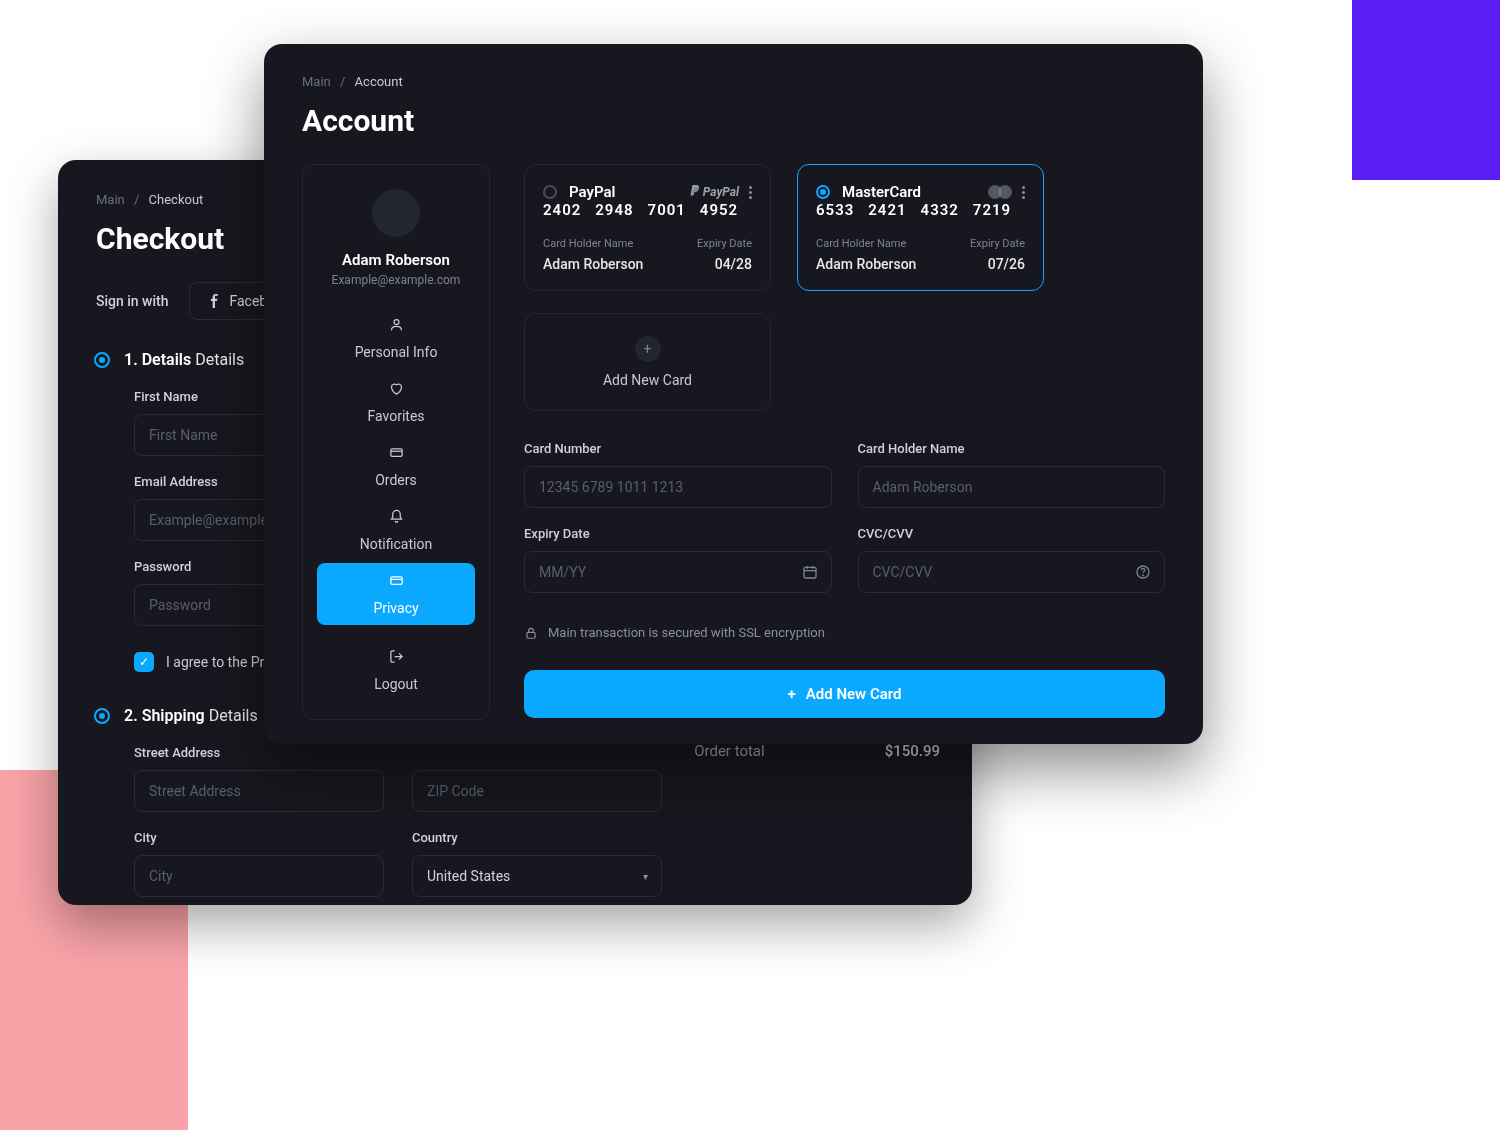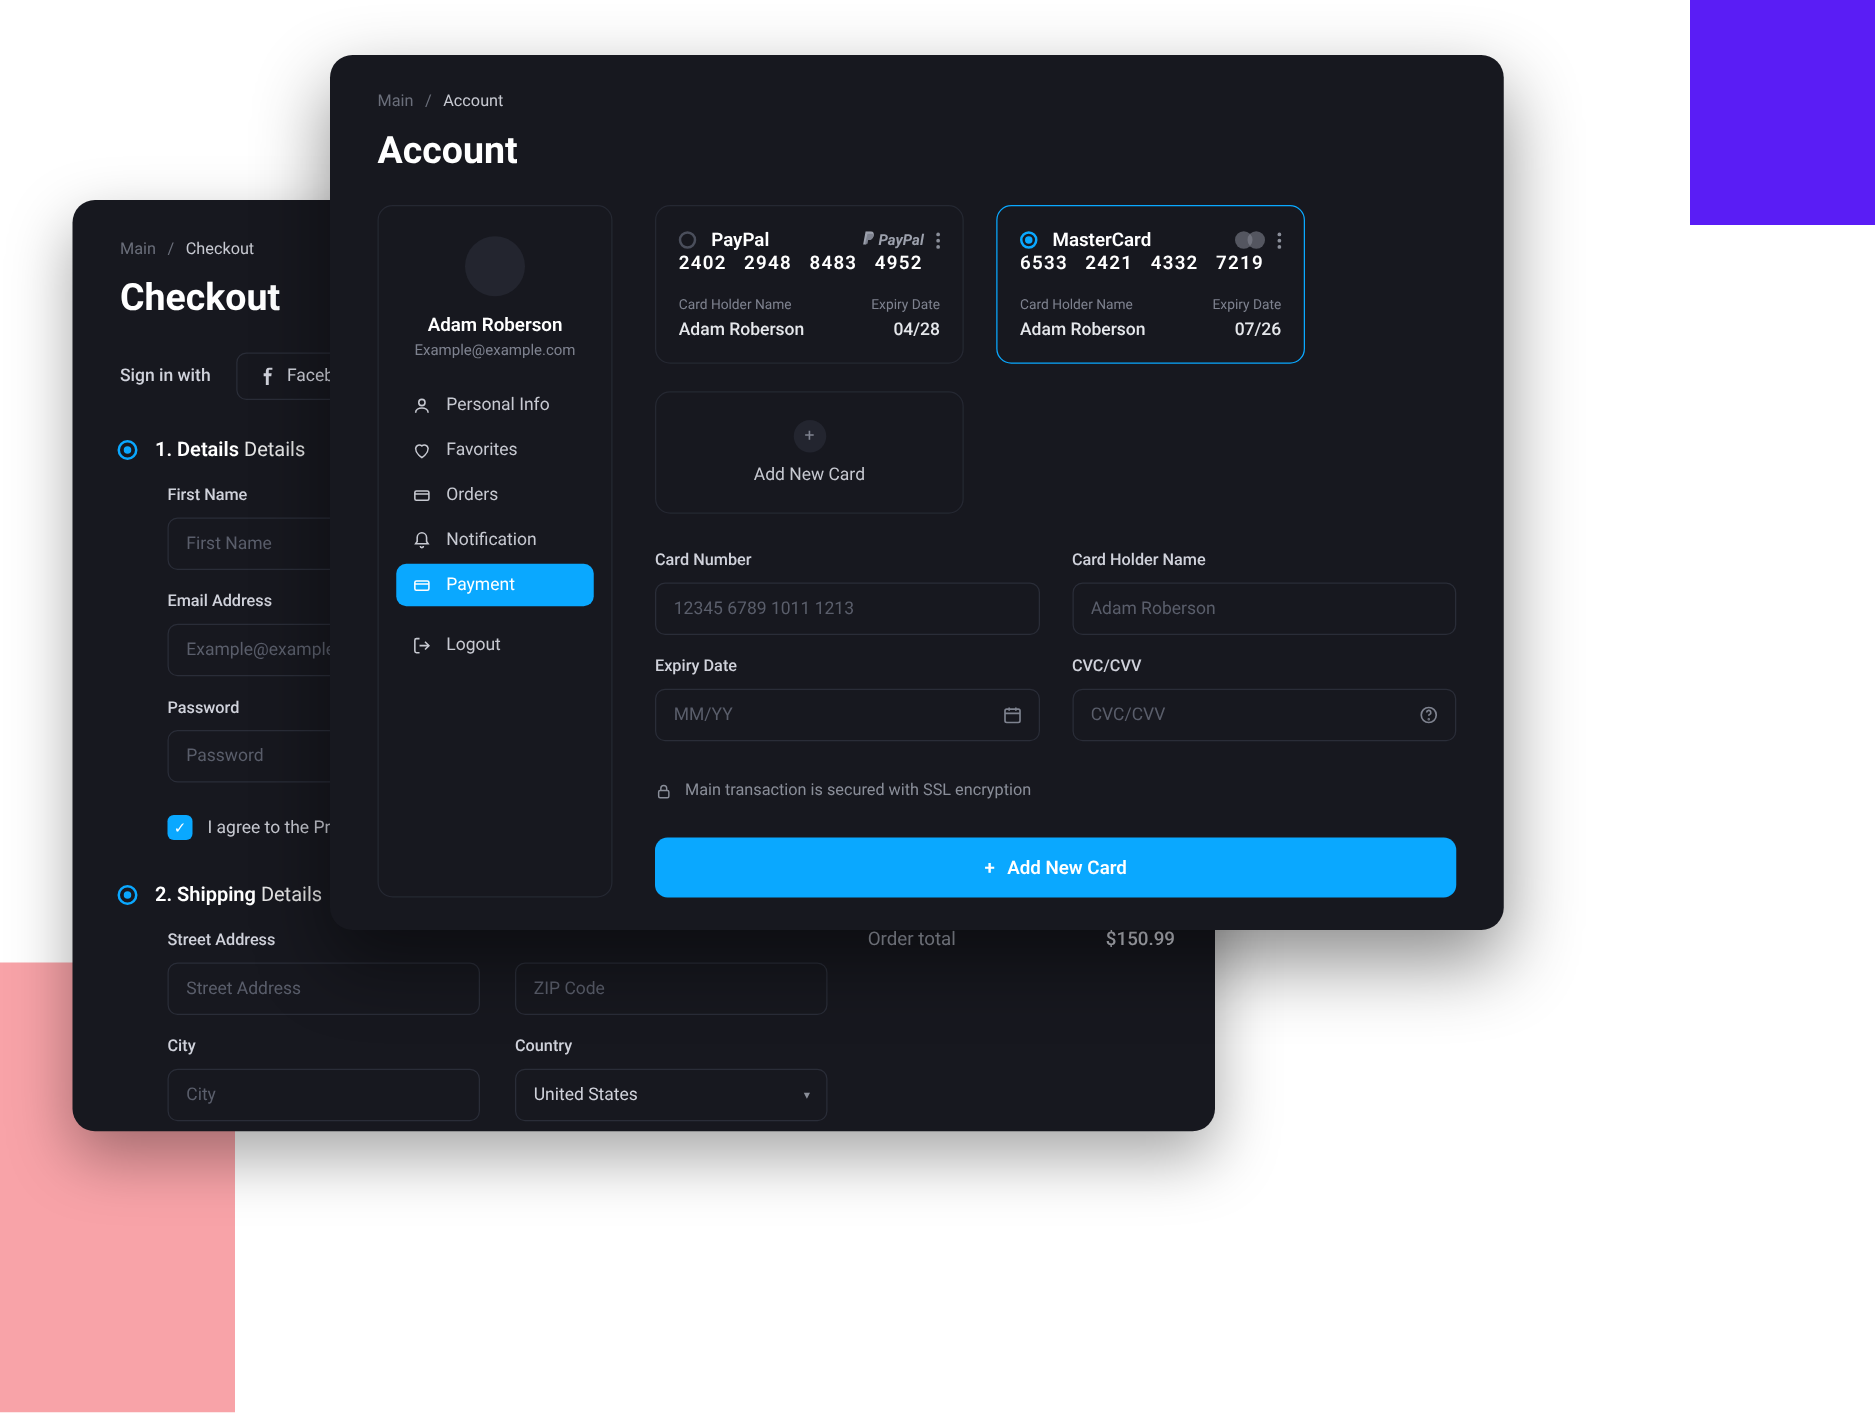--- a/index.html
+++ b/index.html
@@ -43,21 +43,21 @@
 .order-total-label { color:#9ca0ac; }
 .order-total-val { color:#cfd1d9; font-weight:500; }
 
 
 .account-body { display:flex; gap:34px; }
 .sidebar { width:188px; border:1px solid #252832; border-radius:12px; padding:24px 14px 18px; display:flex; flex-direction:column; align-items:center; }
 .avatar { width:48px; height:48px; background:#23252f; border-radius:50%; margin-bottom:14px; }
 .user-name { font-size:15px; font-weight:600; color:#fff; }
 .user-email { font-size:12px; color:#7e828f; margin-top:4px; margin-bottom:20px; }
 .nav { width:100%; display:flex; flex-direction:column; gap:2px; }
-.nav-item { display:flex; align-items:center; gap:12px; padding:9px 12px; border-radius:8px; font-size:14px; color:#c7c9d1; cursor:pointer; }
+.nav-item { display:flex; align-items:center; gap:12px; padding:9px 12px; border-radius:8px; font-size:14px; color:#c7c9d1; cursor:pointer;flex-direction:column; }
 .nav-item.active { background:#0aa8ff; color:#fff; }
 .nav-icon { width:16px; height:16px; display:flex; align-items:center; justify-content:center; }
 .nav-sep { height:10px; }
 
 .main-area { flex:1; }
 .cards-row { display:flex; gap:26px; margin-bottom:22px; }
 .pay-card { width:247px; border:1px solid #252832; border-radius:12px; padding:18px; position:relative; }
 .pay-card.selected { border:1.5px solid #0aa8ff; }
 .card-head { display:flex; align-items:center; justify-content:space-between; }
 .card-head-left { display:flex; align-items:center; gap:12px; }
@@ -234,21 +234,21 @@
             </span>
           <span>Notification</span>
         </div>
         <div class="nav-item active">
           <span class="nav-icon">
               <svg width="15" height="15" viewBox="0 0 24 24" fill="none" stroke="currentColor" stroke-width="2">
                 <rect x="3" y="6" width="18" height="12" rx="2"></rect>
                 <line x1="3" y1="10" x2="21" y2="10"></line>
               </svg>
             </span>
-          <span>Payment</span>
+          <span>Privacy</span>
         </div>
         <div class="nav-sep"></div>
         <div class="nav-item">
           <span class="nav-icon">
               <svg width="15" height="15" viewBox="0 0 24 24" fill="none" stroke="currentColor" stroke-width="2">
                 <path d="M9 21H5a2 2 0 0 1-2-2V5a2 2 0 0 1 2-2h4"></path>
                 <polyline points="16 17 21 12 16 7"></polyline>
                 <line x1="21" y1="12" x2="9" y2="12"></line>
               </svg>
             </span>
@@ -277,21 +277,21 @@
               <span class="kebab">
                   <i></i>
                   <i></i>
                   <i></i>
                 </span>
             </div>
           </div>
           <div class="card-number">
             <span>2402</span>
             <span>2948</span>
-            <span>8483</span>
+            <span>7001</span>
             <span>4952</span>
           </div>
           <div class="card-meta">
             <div class="card-meta-col">
               <span>Card Holder Name</span>
               <span class="card-meta-val">Adam Roberson</span>
             </div>
             <div class="card-meta-col right">
               <span>Expiry Date</span>
               <span class="card-meta-val">04/28</span>

